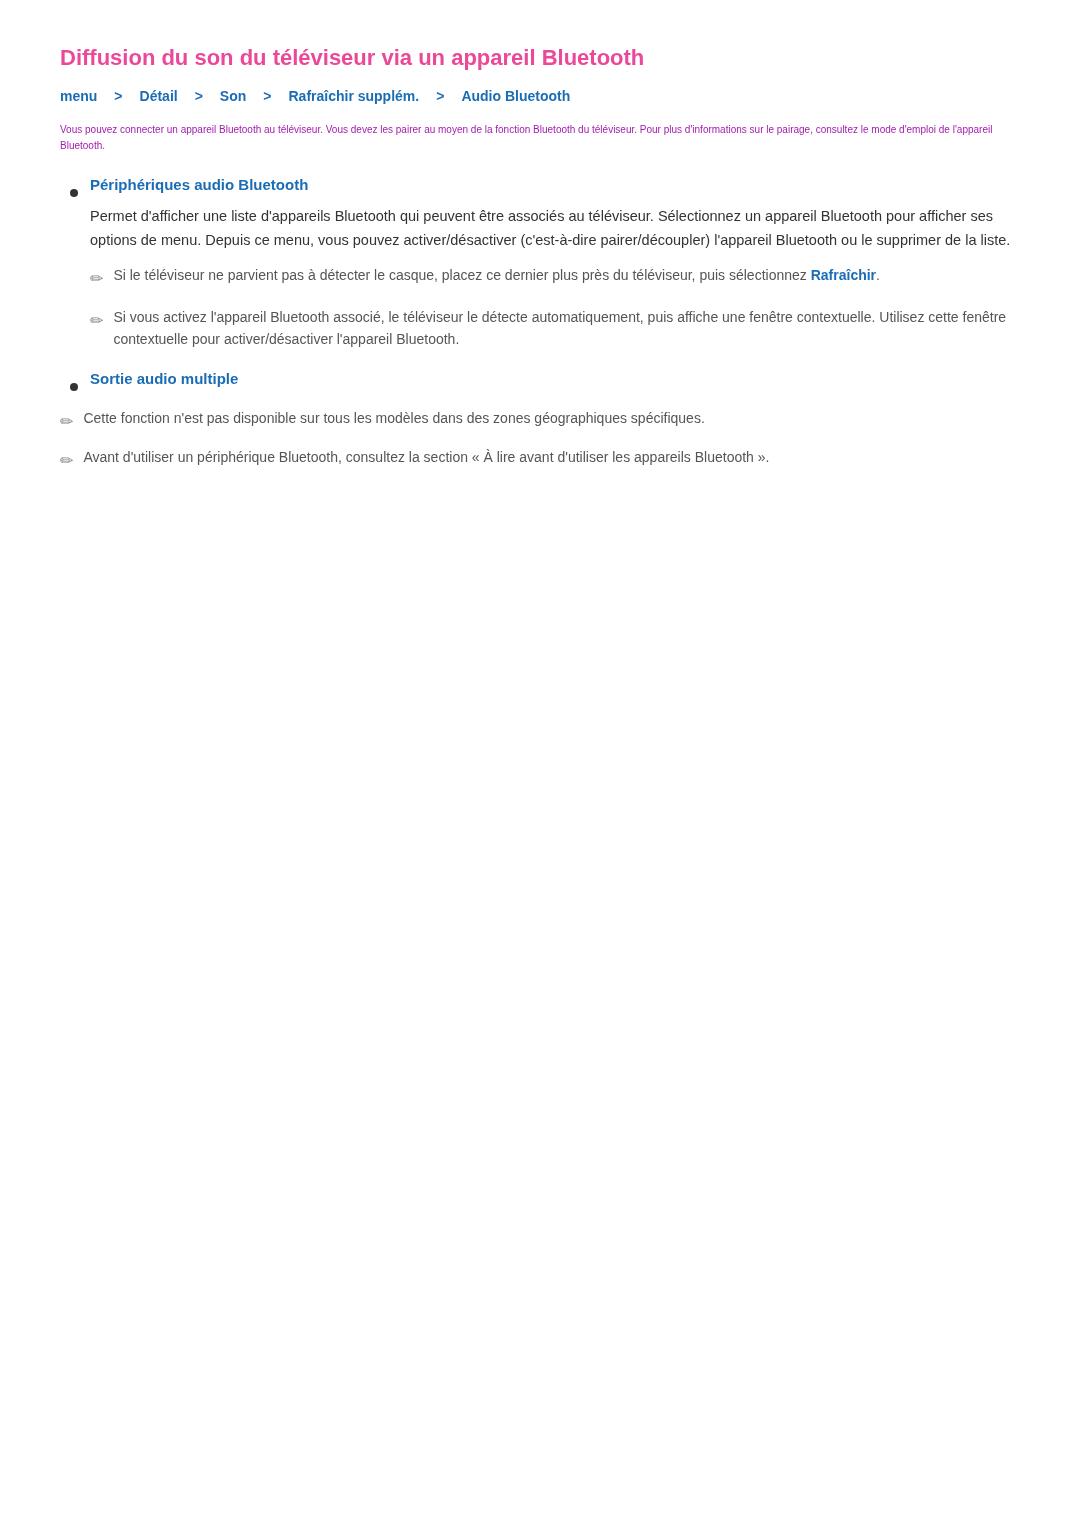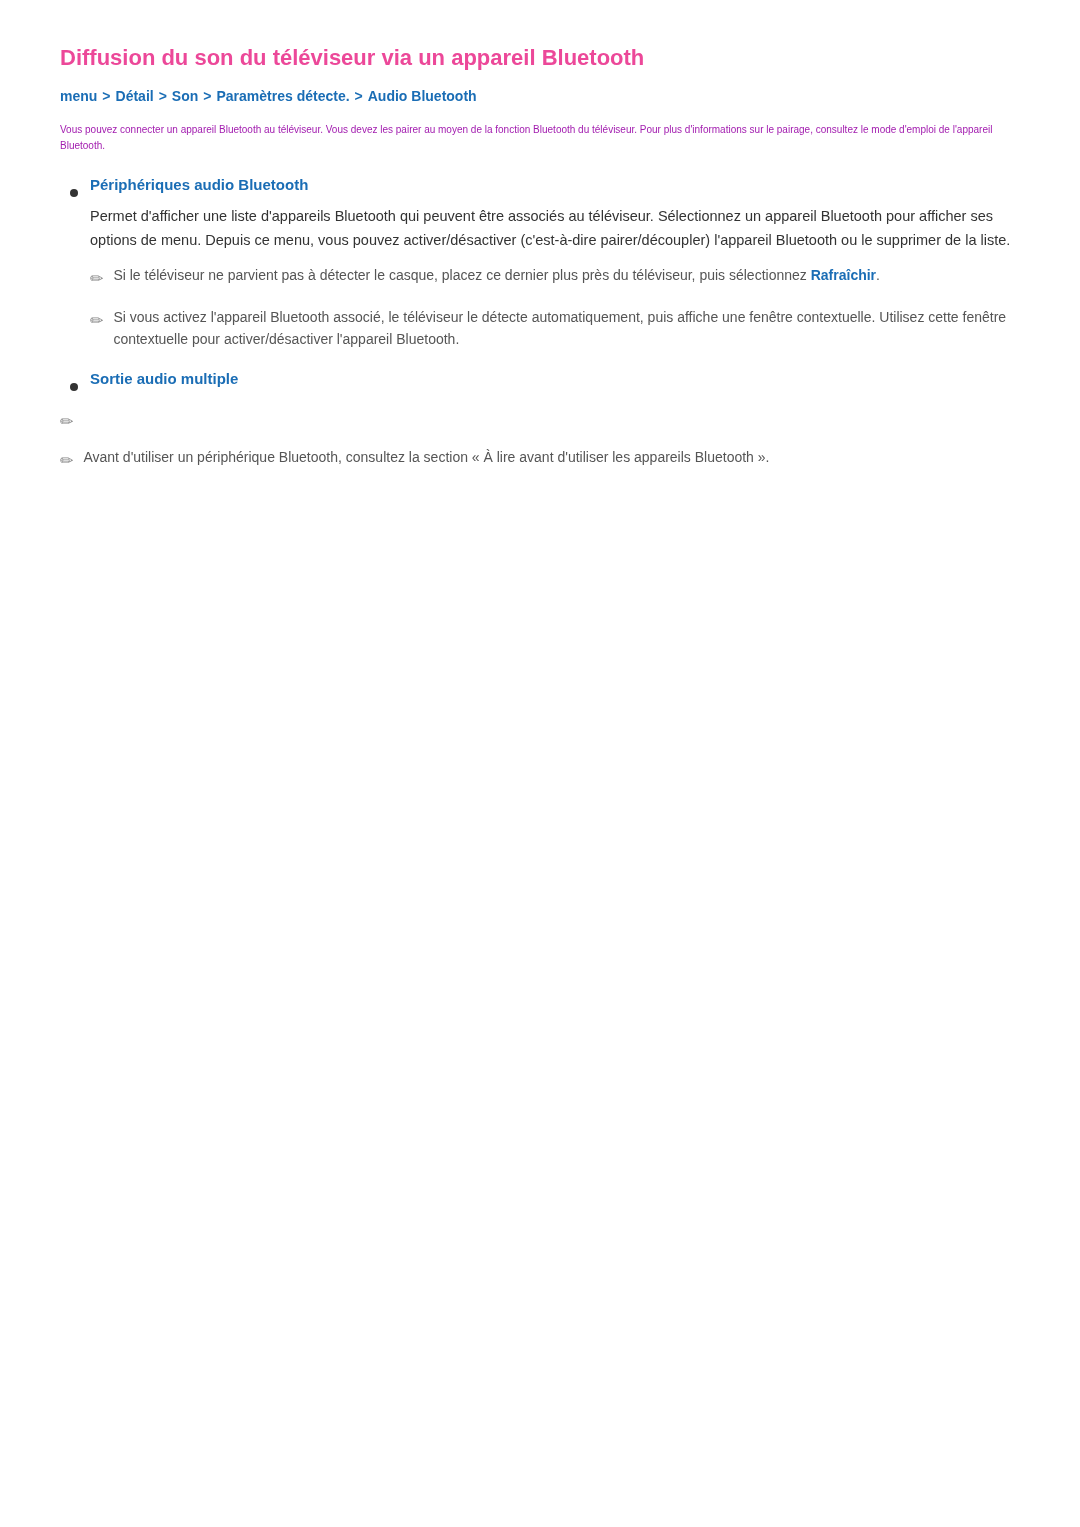--- a/index.html
+++ b/index.html
@@ -21,21 +21,21 @@
       font-size: 22px;
       font-weight: bold;
       color: #ec4899;
       margin-bottom: 10px;
     }
 
     .breadcrumb {
       display: flex;
       align-items: center;
       flex-wrap: wrap;
-      gap: 2px;
+      gap: 14px;
       margin-bottom: 14px;
       font-size: 14px;
       font-weight: bold;
       color: #1a6db5;
     }
 
     .breadcrumb-separator {
       color: #1a6db5;
       font-weight: bold;
       margin: 0 3px;
@@ -141,21 +141,21 @@
 
 <h1 class="page-title">Diffusion du son du téléviseur via un appareil Bluetooth</h1>
 
 <nav class="breadcrumb">
   <span class="breadcrumb-item">menu</span>
   <span class="breadcrumb-separator">&gt;</span>
   <span class="breadcrumb-item">Détail</span>
   <span class="breadcrumb-separator">&gt;</span>
   <span class="breadcrumb-item">Son</span>
   <span class="breadcrumb-separator">&gt;</span>
-  <span class="breadcrumb-item">Paramètres détecte.</span>
+  <span class="breadcrumb-item">Rafraîchir supplém.</span>
   <span class="breadcrumb-separator">&gt;</span>
   <span class="breadcrumb-item">Audio Bluetooth</span>
 </nav>
 
 <p class="intro-text">Vous pouvez connecter un appareil Bluetooth au téléviseur. Vous devez les pairer au moyen de la fonction Bluetooth du téléviseur. Pour plus d'informations sur le pairage, consultez le mode d'emploi de l'appareil Bluetooth.</p>
 
 <ul class="section-list">
 
   <li>
     <div class="bullet-item">
@@ -183,18 +183,19 @@
       <div class="bullet-dot"></div>
       <span class="section-title">Sortie audio multiple</span>
     </div>
   </li>
 
 </ul>
 
 <ul class="top-note-list">
   <li class="top-note-item">
     <span class="note-icon">✏</span>
+    <span>Cette fonction n'est pas disponible sur tous les modèles dans des zones géographiques spécifiques.</span>
   </li>
   <li class="top-note-item">
     <span class="note-icon">✏</span>
     <span>Avant d'utiliser un périphérique Bluetooth, consultez la section « À lire avant d'utiliser les appareils Bluetooth ».</span>
   </li>
 </ul>
 
 </body></html>

